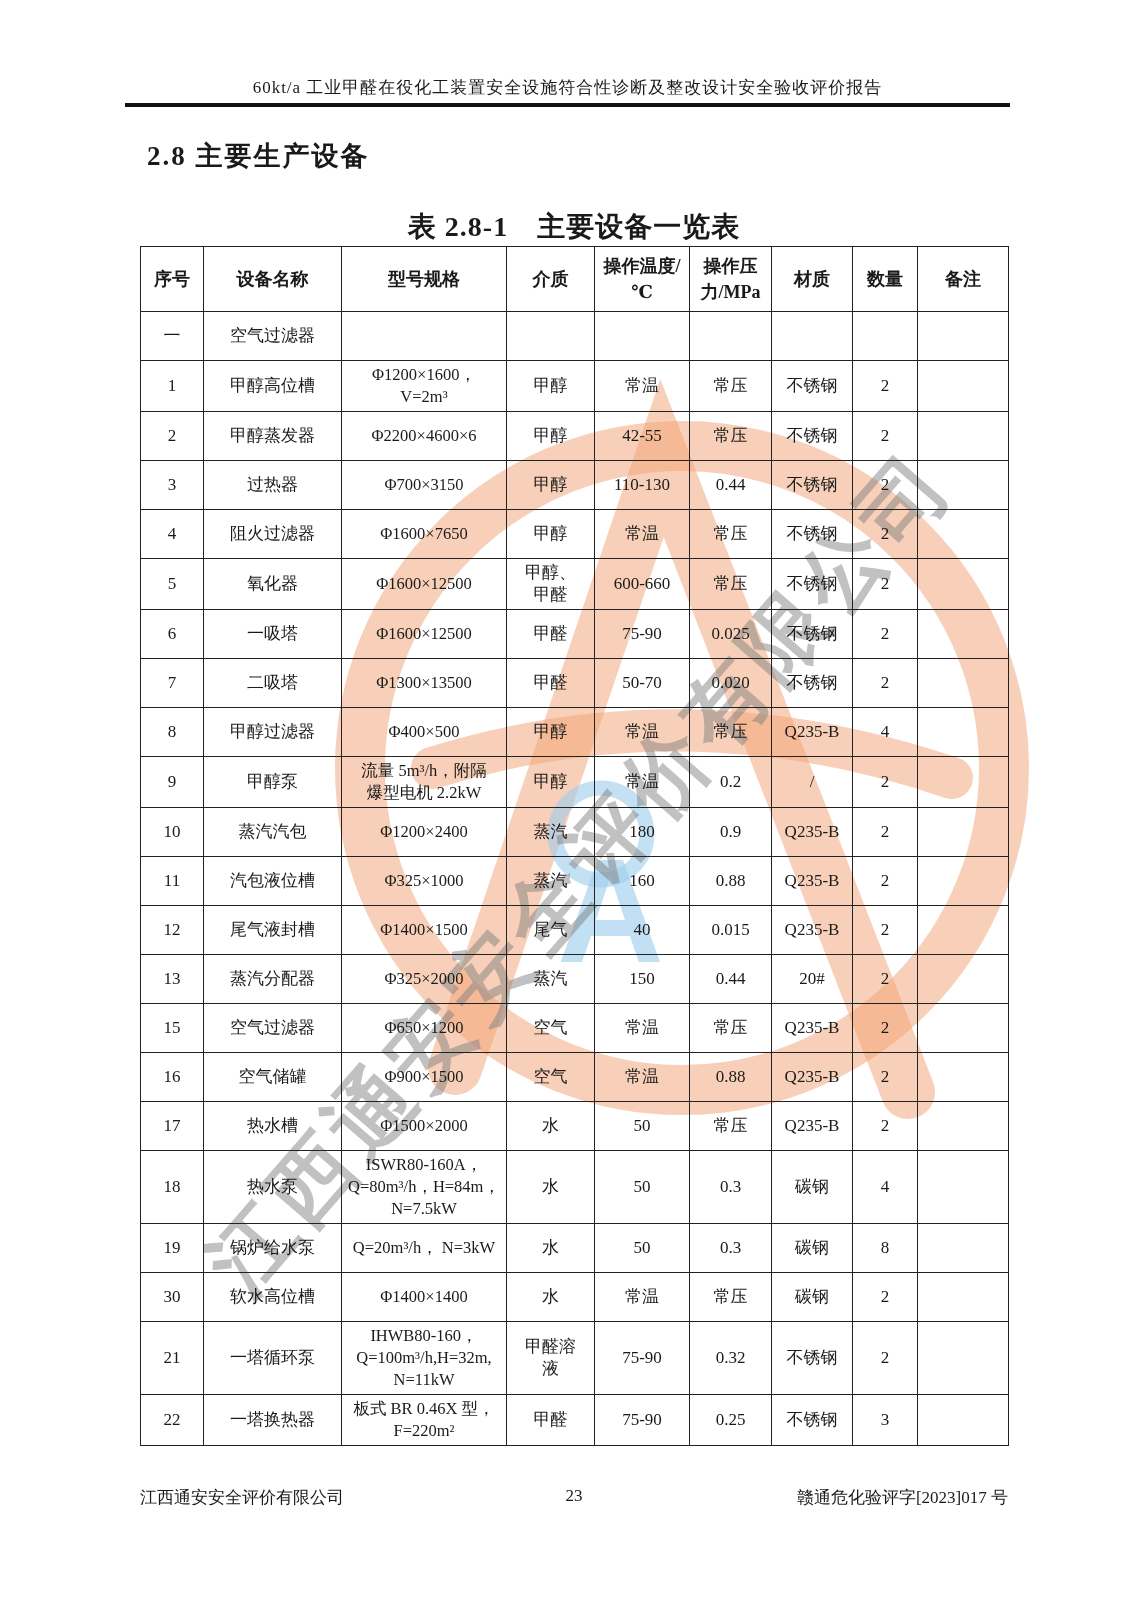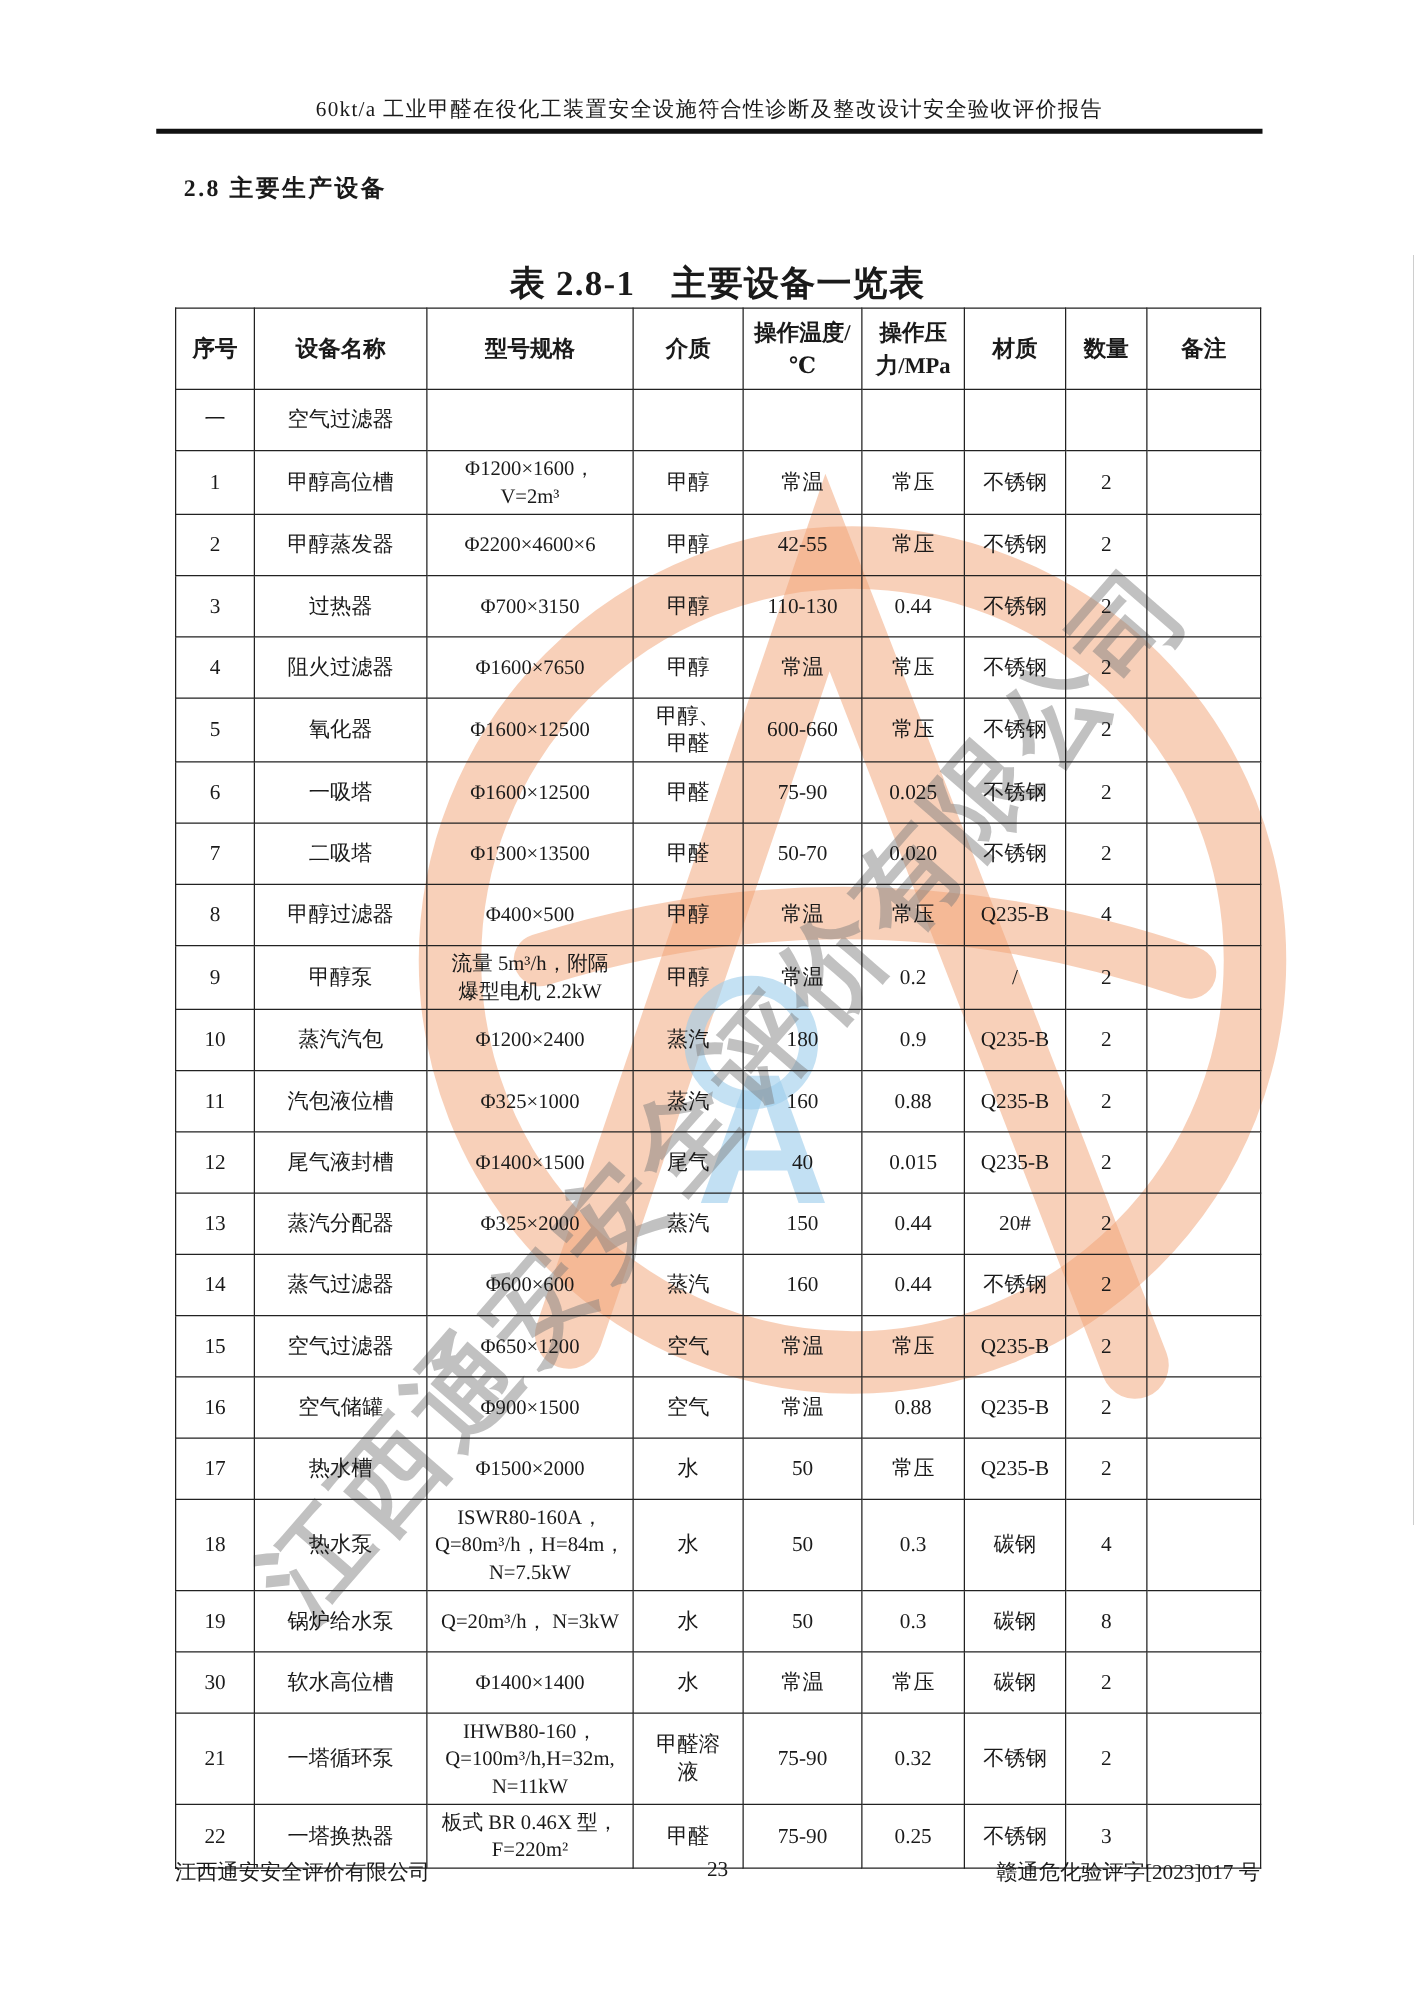--- a/index.html
+++ b/index.html
@@ -27,21 +27,21 @@
   .doc-header {
     position:absolute; top:76px; left:125px; width:885px;
     text-align:center; font-size:17px; letter-spacing:1px;
   }
   .header-rule {
     position:absolute; top:103px; left:125px; width:885px; height:4px;
     background:#111;
   }
   .section-title {
     position:absolute; top:138px; left:147px;
-    font-size:19px; font-weight:bold; letter-spacing:2px;
+    font-size:27px; font-weight:bold; letter-spacing:2px;
   }
   .table-title {
     position:absolute; top:208px; left:140px; width:868px;
     text-align:center; font-size:28px; font-weight:bold; letter-spacing:1px;
   }
   table.equip {
     position:absolute; top:246px; left:140px; width:868px;
     border-collapse:collapse; table-layout:fixed;padding-left:44px;
   }
   table.equip th, table.equip td {
@@ -266,31 +266,20 @@
             <td class="col-1">蒸汽分配器</td>
             <td class="col-2">Φ325×2000</td>
             <td class="col-3">蒸汽</td>
             <td class="col-4">150</td>
             <td class="col-5">0.44</td>
             <td class="col-6">20#</td>
             <td class="col-7">2</td>
             <td class="col-8"></td>
           </tr>
           <tr>
-            <td class="col-0">14</td>
-            <td class="col-1">蒸气过滤器</td>
-            <td class="col-2">Φ600×600</td>
-            <td class="col-3">蒸汽</td>
-            <td class="col-4">160</td>
-            <td class="col-5">0.44</td>
-            <td class="col-6">不锈钢</td>
-            <td class="col-7">2</td>
-            <td class="col-8"></td>
-          </tr>
-          <tr>
             <td class="col-0">15</td>
             <td class="col-1">空气过滤器</td>
             <td class="col-2">Φ650×1200</td>
             <td class="col-3">空气</td>
             <td class="col-4">常温</td>
             <td class="col-5">常压</td>
             <td class="col-6">Q235-B</td>
             <td class="col-7">2</td>
             <td class="col-8"></td>
           </tr>

